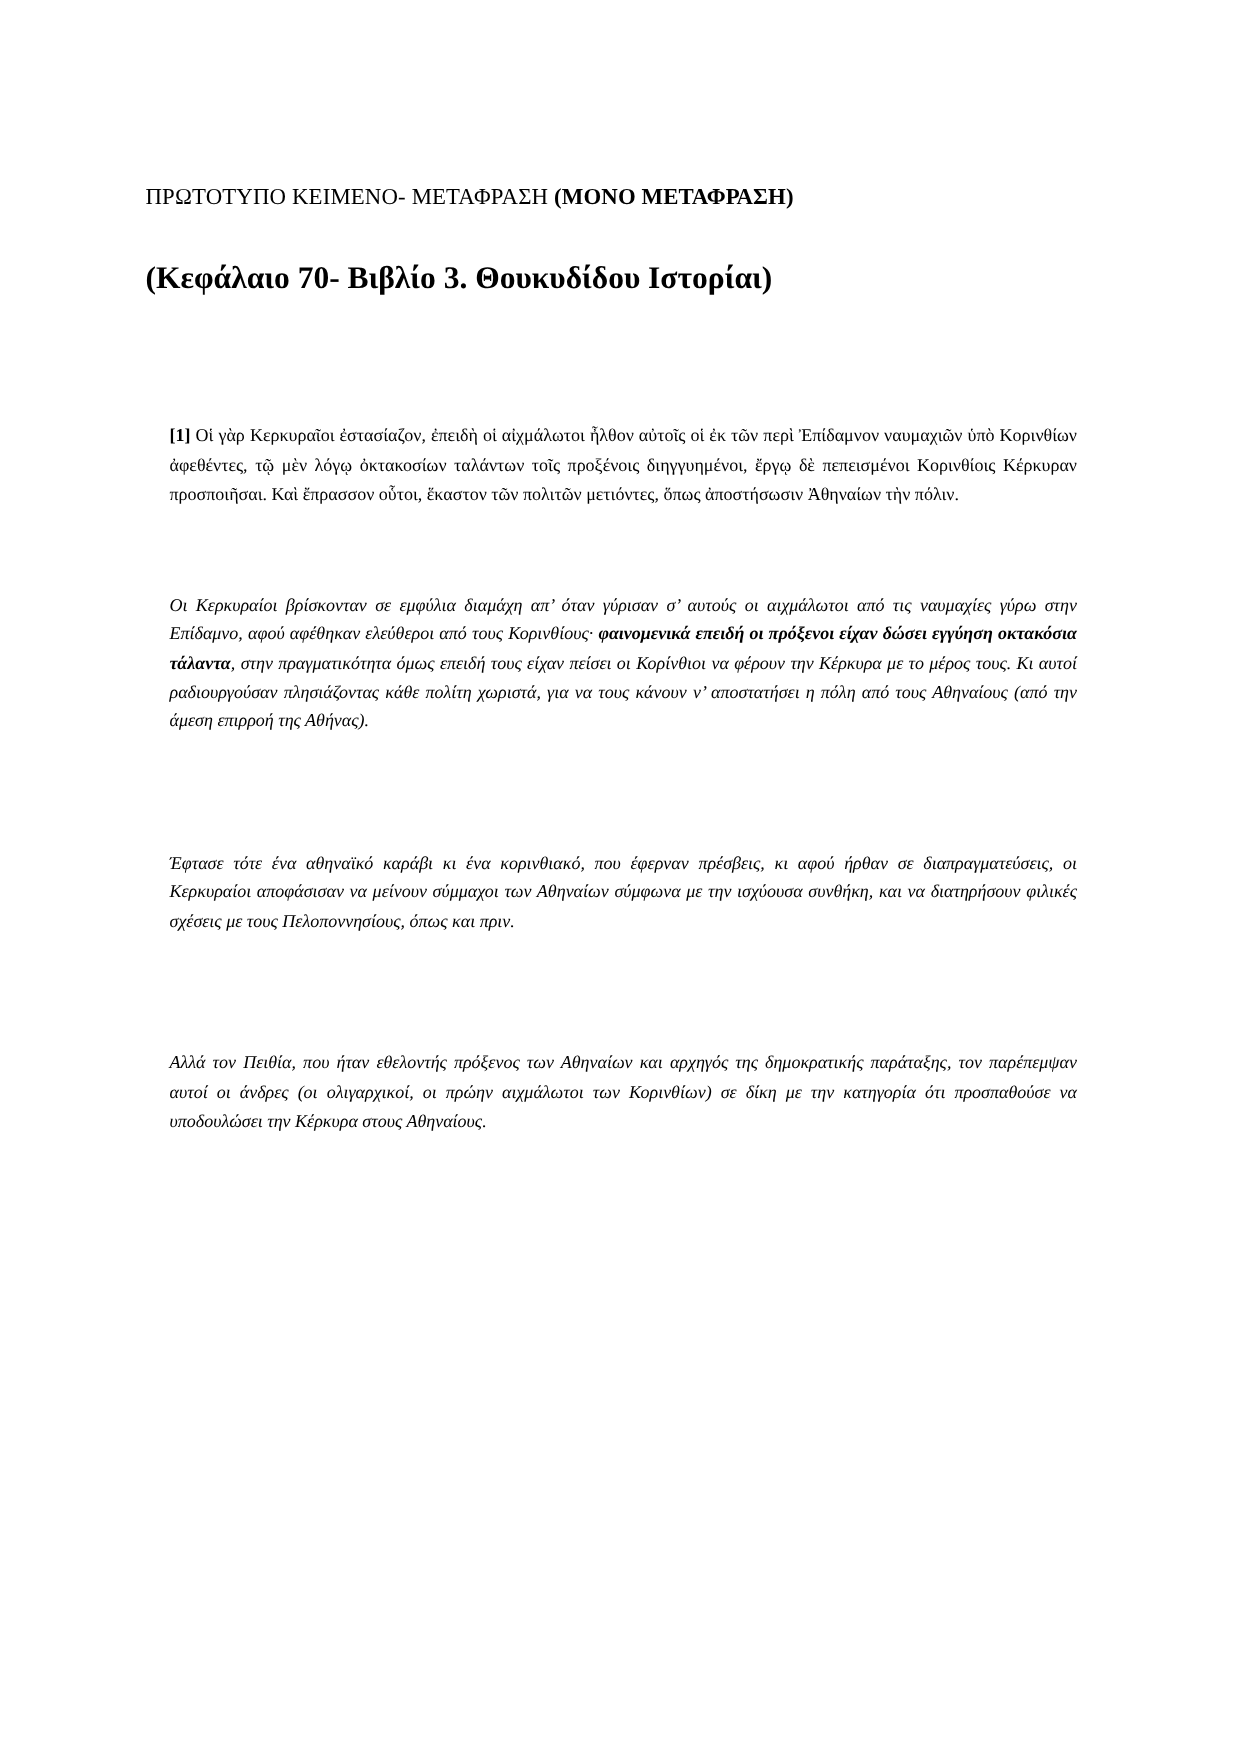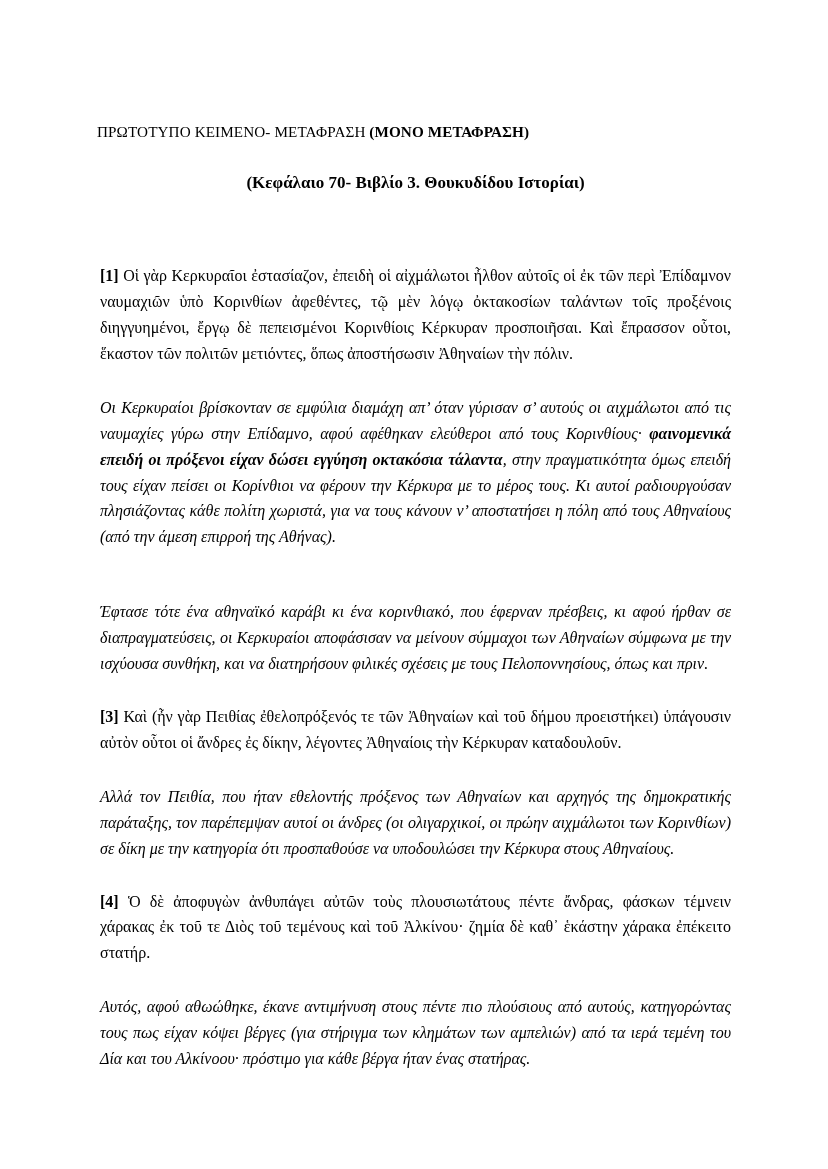--- a/index.html
+++ b/index.html
@@ -32,32 +32,32 @@
     line-height: 1.28;
     letter-spacing: 0.1px;
     margin: 0 0 0 0;
     text-align: left;
     font-weight: normal;
   }
   .doc-title .strong {
     font-weight: bold;
   }
   .doc-subtitle {
-    font-size: 17px;
+    font-size: 21px;
     line-height: 1.28;
     font-weight: bold;
     margin: 31px 0 0 0;
-    text-align: center;
+    text-align: left;
   }
   .para {
-    font-size: 16px;
+    font-size: 12px;
     line-height: 1.62;
     text-align: justify;
     text-justify: inter-word;
-    margin: 3px;
+    margin: 16px;
   }
   .para.original {
     font-style: normal;
   }
   .para.translation {
     font-style: italic;
   }
   .para .marker {
     font-weight: bold;
   }
@@ -83,25 +83,22 @@
 
     <p class="para original"><span class="marker">[1]</span> <span>Οἱ γὰρ Κερκυραῖοι ἐστασίαζον, ἐπειδὴ οἱ αἰχμάλωτοι ἦλθον αὐτοῖς οἱ ἐκ τῶν περὶ Ἐπίδαμνον ναυμαχιῶν ὑπὸ Κορινθίων ἀφεθέντες, τῷ μὲν λόγῳ ὀκτακοσίων ταλάντων τοῖς προξένοις διηγγυημένοι, ἔργῳ δὲ πεπεισμένοι Κορινθίοις Κέρκυραν προσποιῆσαι. Καὶ ἔπρασσον οὗτοι, ἕκαστον τῶν πολιτῶν μετιόντες, ὅπως ἀποστήσωσιν Ἀθηναίων τὴν πόλιν.</span></p>
     <div class="gap-block"></div>
     <p class="para translation"><span>Οι Κερκυραίοι βρίσκονταν σε εμφύλια διαμάχη απ’ όταν γύρισαν σ’ αυτούς οι αιχμάλωτοι από τις ναυμαχίες γύρω στην Επίδαμνο, αφού αφέθηκαν ελεύθεροι από τους Κορινθίους· </span><span class="emph">φαινομενικά επειδή οι πρόξενοι είχαν δώσει εγγύηση οκτακόσια τάλαντα</span><span>, στην πραγματικότητα όμως επειδή τους είχαν πείσει οι Κορίνθιοι να φέρουν την Κέρκυρα με το μέρος τους. Κι αυτοί ραδιουργούσαν πλησιάζοντας κάθε πολίτη χωριστά, για να τους κάνουν ν’ αποστατήσει η πόλη από τους Αθηναίους (από την άμεση επιρροή της Αθήνας).</span></p>
     <div class="gap-para"></div>
 
     <div class="gap-block"></div>
     <p class="para translation">Έφτασε τότε ένα αθηναϊκό καράβι κι ένα κορινθιακό, που έφερναν πρέσβεις, κι αφού ήρθαν σε διαπραγματεύσεις, οι Κερκυραίοι αποφάσισαν να μείνουν σύμμαχοι των Αθηναίων σύμφωνα με την ισχύουσα συνθήκη, και να διατηρήσουν φιλικές σχέσεις με τους Πελοποννησίους, όπως και πριν.</p>
     <div class="gap-para"></div>
 
-    <p class="para original"><span class="marker">[3]</span> <span>Καὶ (ἦν γὰρ Πειθίας ἐθελοπρόξενός τε τῶν Ἀθηναίων καὶ τοῦ δήμου προειστήκει) ὑπάγουσιν αὐτὸν οὗτοι οἱ ἄνδρες ἐς δίκην, λέγοντες Ἀθηναίοις τὴν Κέρκυραν καταδουλοῦν.</span></p>
     <div class="gap-block"></div>
     <p class="para translation">Αλλά τον Πειθία, που ήταν εθελοντής πρόξενος των Αθηναίων και αρχηγός της δημοκρατικής παράταξης, τον παρέπεμψαν αυτοί οι άνδρες (οι ολιγαρχικοί, οι πρώην αιχμάλωτοι των Κορινθίων) σε δίκη με την κατηγορία ότι προσπαθούσε να υποδουλώσει την Κέρκυρα στους Αθηναίους.</p>
     <div class="gap-para"></div>
 
-    <p class="para original"><span class="marker">[4]</span> <span>Ὁ δὲ ἀποφυγὼν ἀνθυπάγει αὐτῶν τοὺς πλουσιωτάτους πέντε ἄνδρας, φάσκων τέμνειν χάρακας ἐκ τοῦ τε Διὸς τοῦ τεμένους καὶ τοῦ Ἀλκίνου· ζημία δὲ καθ᾽ ἑκάστην χάρακα ἐπέκειτο στατήρ.</span></p>
     <div class="gap-block"></div>
-    <p class="para translation">Αυτός, αφού αθωώθηκε, έκανε αντιμήνυση στους πέντε πιο πλούσιους από αυτούς, κατηγορώντας τους πως είχαν κόψει βέργες (για στήριγμα των κλημάτων των αμπελιών) από τα ιερά τεμένη του Δία και του Αλκίνοου· πρόστιμο για κάθε βέργα ήταν ένας στατήρας.</p>
     <div class="gap-para"></div>
 
 
   </div>
 </div>
 
 </body></html>

